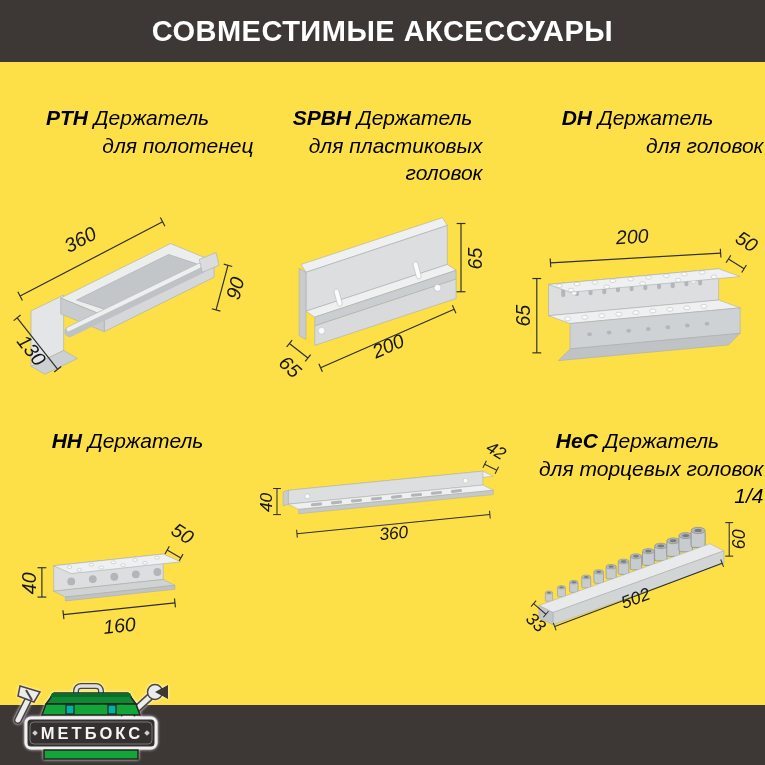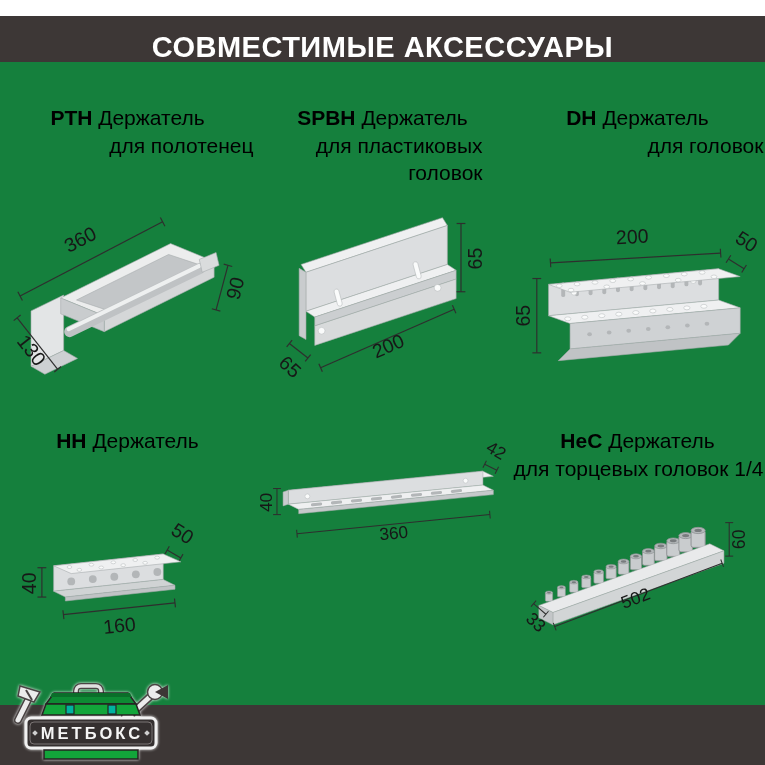--- a/index.html
+++ b/index.html
@@ -1,23 +1,23 @@
 <!DOCTYPE html>
 <html><head>
 <meta charset="utf-8">
 <style>
   html,body{margin:0;padding:0;background:#ffffff;}
   body{font-family:"Liberation Sans",sans-serif;}
   .page{position:relative;width:765px;height:765px;background:#ffffff;overflow:hidden;}
 
-  .topbar{position:absolute;top:16px;left:0;width:765px;height:62px;background:#3d3736;
+  .topbar{position:absolute;top:0;left:0;width:765px;height:62px;background:#3d3736;
           display:flex;align-items:center;justify-content:center;}
   .topbar h1{margin:0;color:#ffffff;font-size:29px;font-weight:bold;letter-spacing:.5px;}
 
-  .content{position:absolute;top:62px;left:0;right:0;bottom:60px;background:#15803d;}
+  .content{position:absolute;top:62px;left:0;right:0;bottom:60px;background:#fde047;font-style:italic;}
   .grid{display:grid;grid-template-columns:252px 258px 252px;justify-content:center;
         padding:42px 1px 0;row-gap:14px;}
   .card{text-align:center;}
   .card-title{font-size:21px;line-height:1.32;color:#000;height:100px;}
   .row2 .card-title{height:78px;margin-top:10px;}
   .code{font-weight:bold;}
   .sub{display:block;margin:0 auto;text-align:right;}
   .card--spbh .sub{max-width:200px;}
   .card--hh .sub{max-width:165px;}
 

